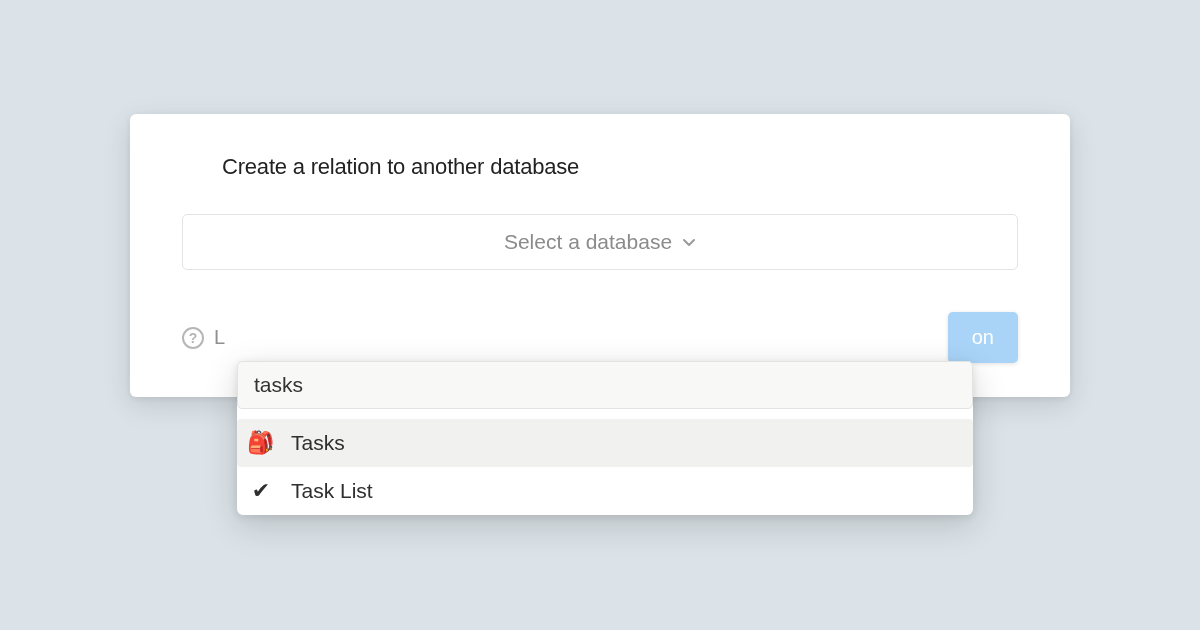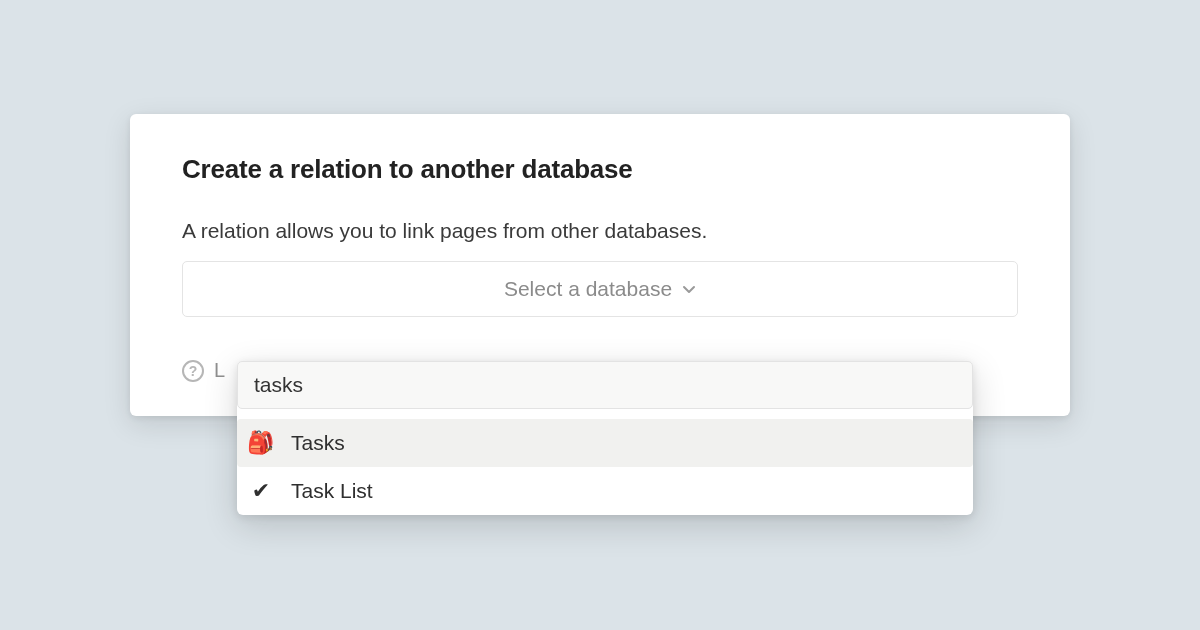--- a/index.html
+++ b/index.html
@@ -15,25 +15,26 @@
       left: 130px;
       top: 114px;
       width: 940px;
       background: #fff;
       border-radius: 6px;
       box-shadow: 0 8px 28px rgba(15,15,15,0.12), 0 2px 6px rgba(15,15,15,0.08);
       padding: 40px 52px 34px 52px;
     }
 
     .modal-title {
-      font-size: 26px;
-      font-weight: 700;
+      font-size: 22px;
+      font-weight: 400;
       color: #222;
       letter-spacing: -0.2px;
       margin-bottom: 34px;
+      margin-left: 40px;
     }
 
     .modal-desc {
       font-size: 21px;
       color: #3a3a3a;
       margin-bottom: 18px;
     }
 
     .select-row {
       width: 100%;
@@ -135,36 +136,36 @@
       text-align: center;
       font-size: 22px;
     }
   </style>
 </head>
 <body>
 
 <div class="modal">
   <h2 class="modal-title">Create a relation to another database</h2>
 
-  <p class="modal-desc">A relation allows you to link pages from other databases.</p>
 
   <div class="select-row">
     <span>Select a database</span>
     <span class="chevron">
       <svg viewBox="0 0 14 14" width="14" height="14" fill="none" stroke="#9a9a9a" stroke-width="2" stroke-linecap="round" stroke-linejoin="round">
         <polyline points="2,5 7,10 12,5"></polyline>
       </svg>
     </span>
   </div>
 
   <div class="footer-row">
     <div class="help">
       <span class="help-icon">?</span>
       <span>L</span>
     </div>
+    <button class="primary-btn">on</button>
   </div>
 </div>
 
 <div class="popover">
   <input class="search" type="text" value="tasks" style="">
 
   <div class="opt hover">
     <span class="emoji">🎒</span>
     <span>Tasks</span>
   </div>

